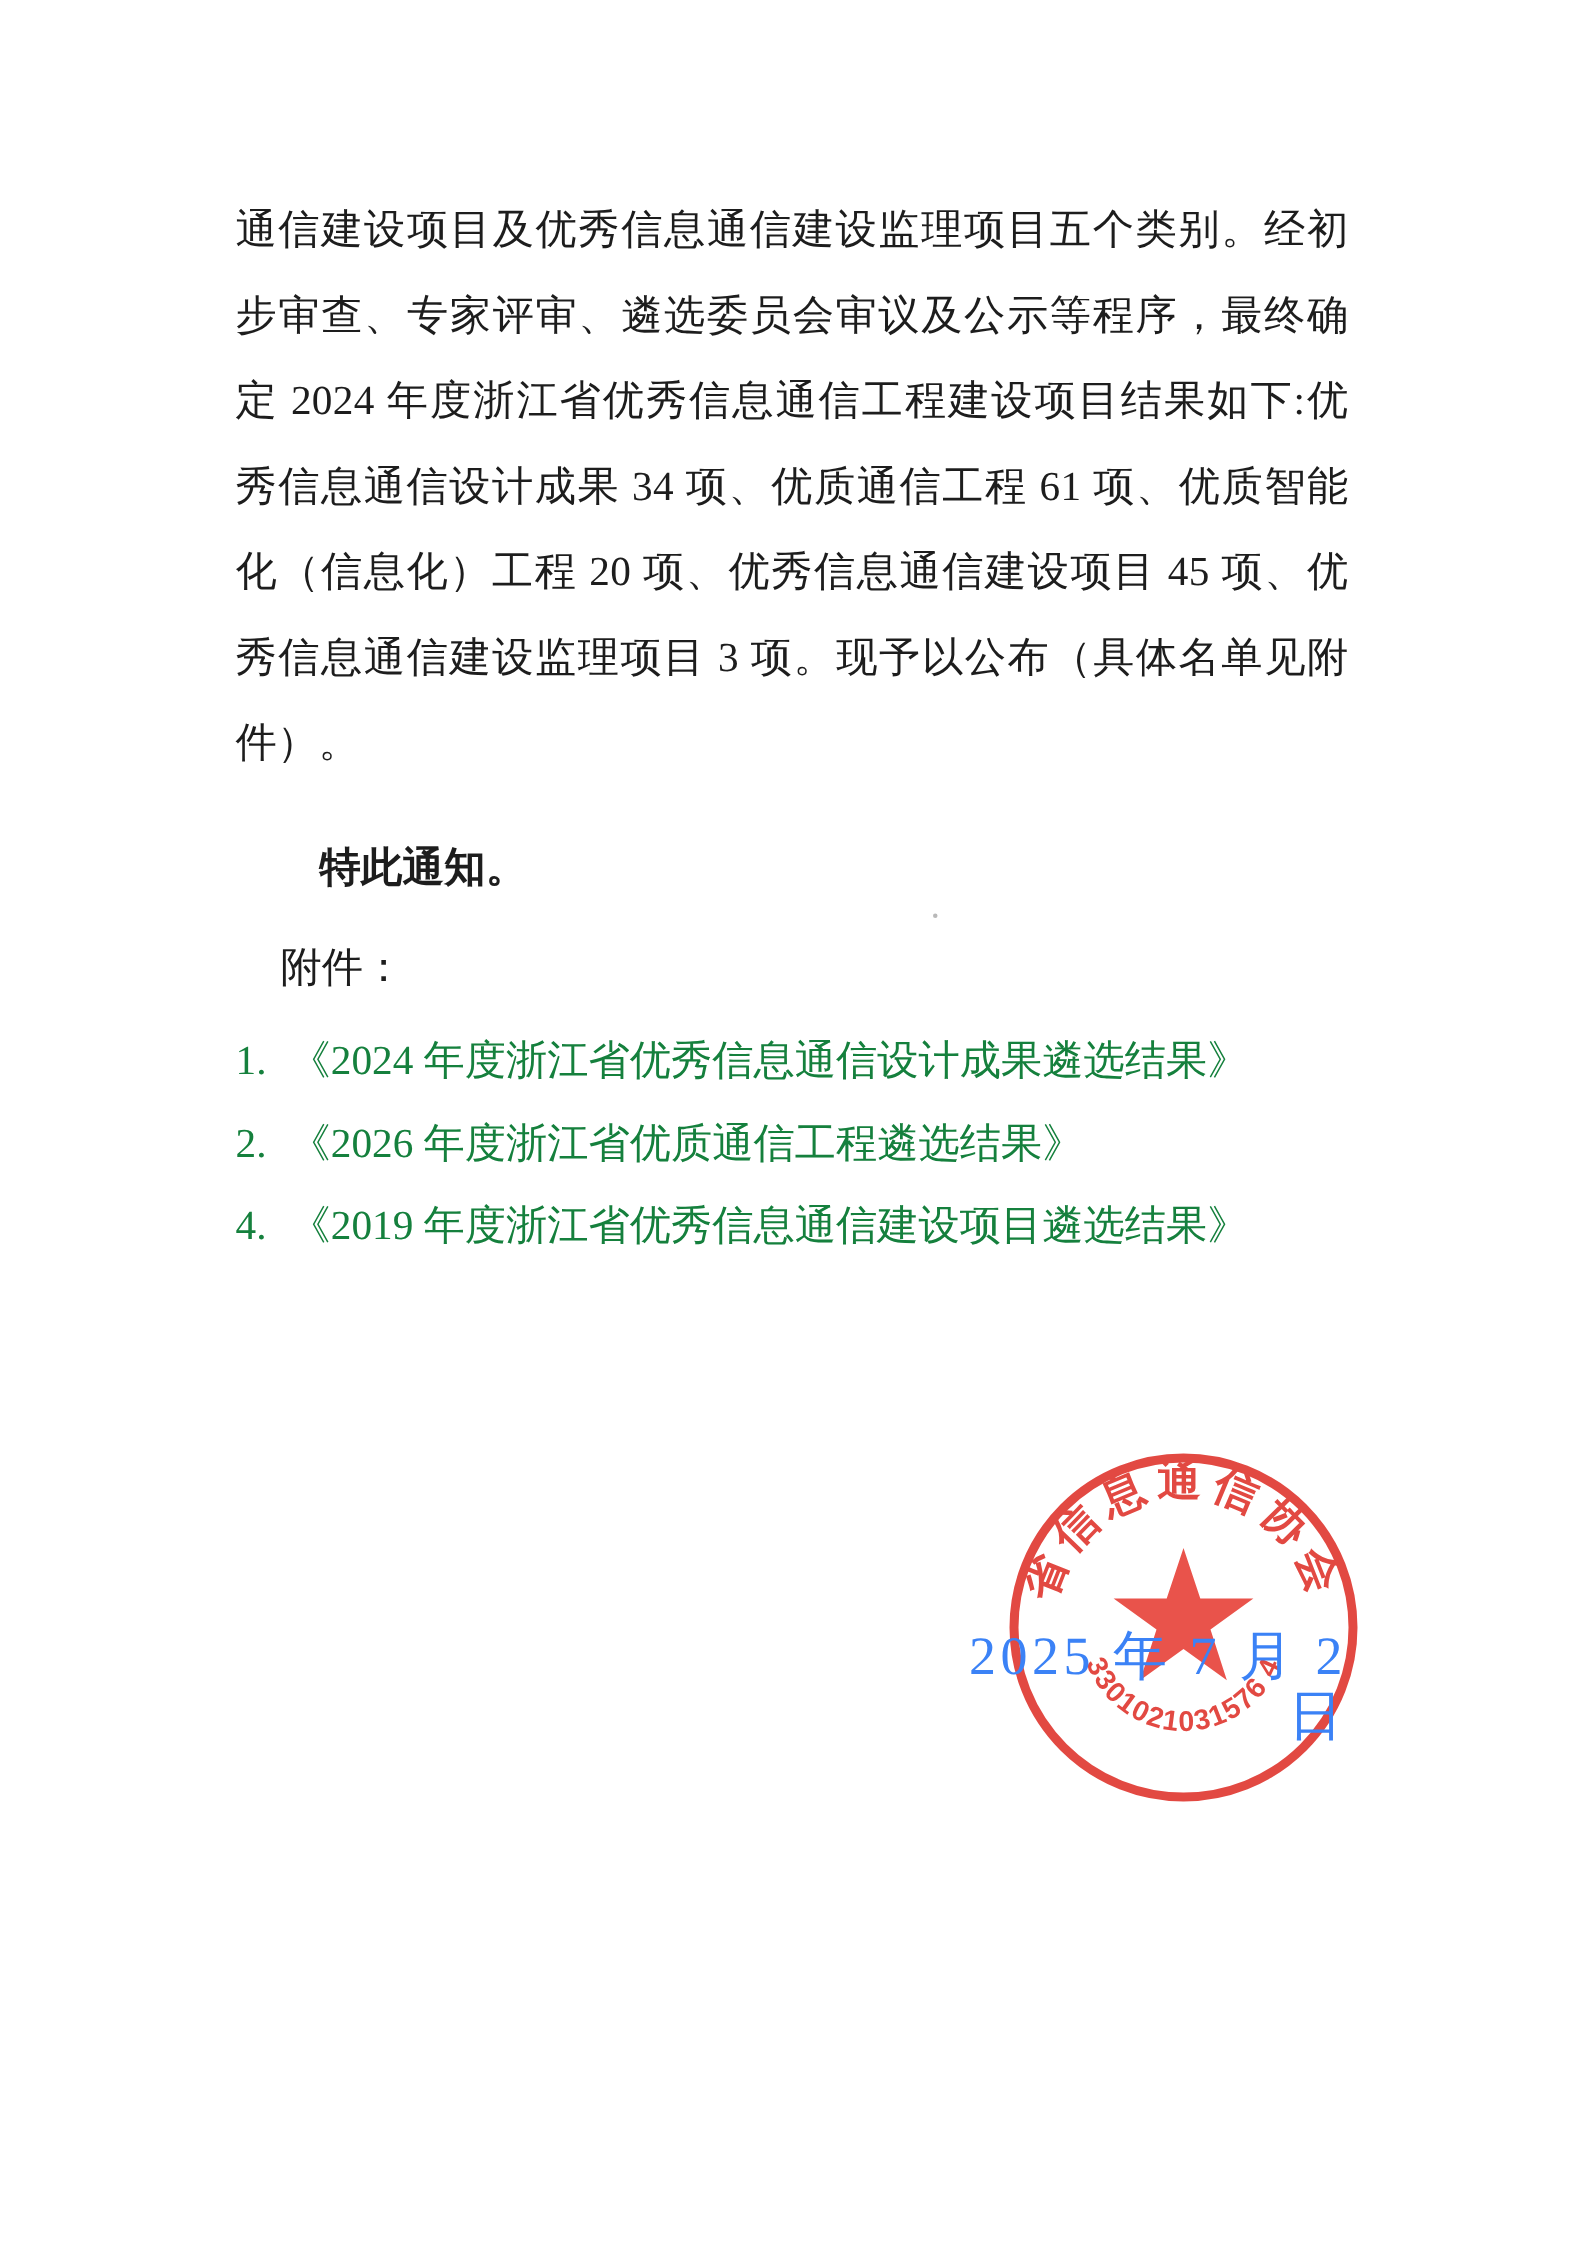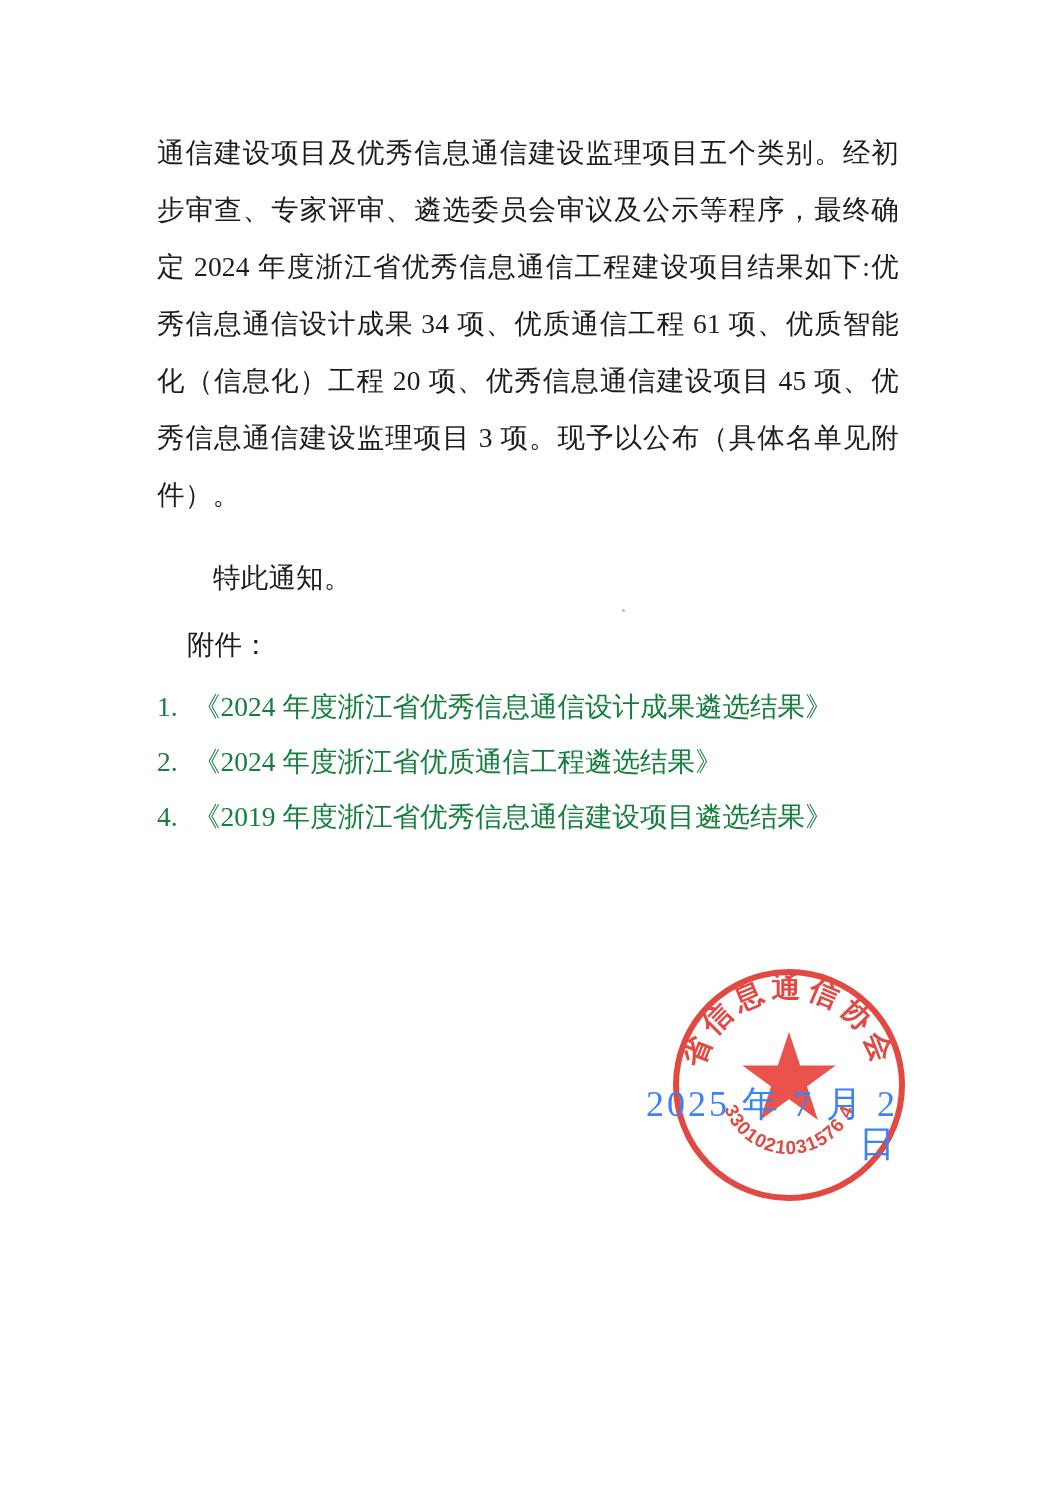--- a/index.html
+++ b/index.html
@@ -34,20 +34,21 @@
     font-size: 27.5px;
     line-height: 57px;
     text-align: justify;
     text-align-last: left;
     text-justify: inter-ideograph;
     letter-spacing: 0.2px;
     color: #1d1d1d;
   }
   .body-par.indent {
     text-indent: 56px;
+    font-weight: bold;
   }
   .gap-after {
     height: 26px;
   }
 
   
   .attach-heading {
     position: absolute;
     left: 157px;
     top: 625px;
@@ -144,21 +145,21 @@
 
   <div class="speck"></div>
 
   <div class="attach-heading">附件：</div>
 
   <ul class="attach-list">
     <li class="attach-item">
       <span class="attach-num">1.</span><span>《2024 年度浙江省优秀信息通信设计成果遴选结果》</span>
     </li>
     <li class="attach-item">
-      <span class="attach-num">2.</span><span>《2024 年度浙江省优质通信工程遴选结果》</span>
+      <span class="attach-num">2.</span><span>《2026 年度浙江省优质通信工程遴选结果》</span>
     </li>
     <li class="attach-item">
       <span class="attach-num">4.</span><span>《2019 年度浙江省优秀信息通信建设项目遴选结果》</span>
     </li>
   </ul>
 
   <div class="seal">
     <svg viewBox="0 0 234 234" xmlns="http://www.w3.org/2000/svg">
       <defs>
         <path id="arcTop" d="M 29 117 A 88 88 0 0 1 205 117" fill="none"></path>

